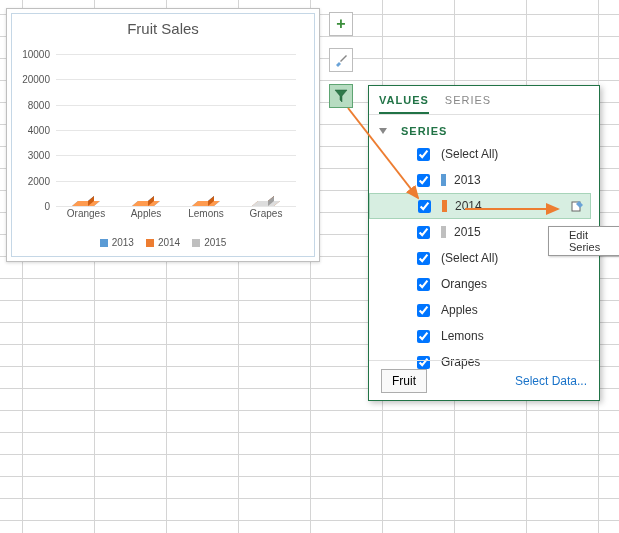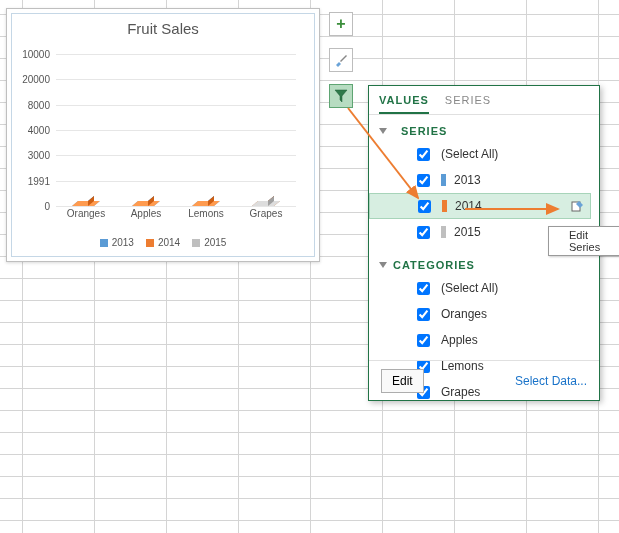--- a/index.html
+++ b/index.html
@@ -250,21 +250,21 @@
 </head>
 <body>
 
 <div class="grid"></div>
 
 <div class="chart">
   <div class="chart-inner">
     <div class="chart-title">Fruit Sales</div>
     <div class="yaxis" id="yaxis">
         <div class="ylabel" style="top: 100%;">0</div>
-        <div class="ylabel" style="top: 83.3333%;">1991</div>
+        <div class="ylabel" style="top: 83.3333%;">2000</div>
         <div class="ylabel" style="top: 66.6667%;">3000</div>
         <div class="ylabel" style="top: 50%;">4000</div>
         <div class="ylabel" style="top: 33.3333%;">8000</div>
         <div class="ylabel" style="top: 16.6667%;">20000</div>
         <div class="ylabel" style="top: 0%;">10000</div>
       </div>
     <div class="plot" id="plot">
         <div class="hgrid" style="top: 100%;"></div>
         <div class="hgrid" style="top: 83.3333%;"></div>
         <div class="hgrid" style="top: 66.6667%;"></div>
@@ -402,23 +402,20 @@
           </svg>
         </span>
       </div>
       <div class="item">
         <input type="checkbox" checked="" style="">
         <span class="color-mark" style="background:#bfbfbf"></span>
         <span>2015</span>
       </div>
     </div>
 
-  <div class="sect-row" style="margin-top:4px">
-    <span class="tree-caret"></span><span class="section-label" style="margin-left:0">CATEGORIES</span>
-  </div>
   <div class="item">
     <input type="checkbox" checked="" style="">
     <span>(Select All)</span>
   </div>
   <div id="cat-list">
       <div class="item">
         <input type="checkbox" checked="" style="">
         <span>Oranges</span>
       </div>
       <div class="item">
@@ -429,21 +426,21 @@
         <input type="checkbox" checked="" style="">
         <span>Lemons</span>
       </div>
       <div class="item">
         <input type="checkbox" checked="" style="">
         <span>Grapes</span>
       </div>
     </div>
 
   <div class="panel-footer">
-    <button class="apply-btn">Edit</button>
+    <button class="apply-btn">Fruit</button>
     <span class="select-data">Select Data...</span>
   </div>
 </div>
 
 <div class="tooltip">Edit Series</div>
 
 <svg class="arrow" style="left:328px;top:98px" width="130" height="130">
   <defs>
       <marker id="ah1" markerWidth="8" markerHeight="8" refX="6" refY="3" orient="auto">
         <path d="M0,0 L7,3 L0,6 Z" fill="#ed7d31"></path>

